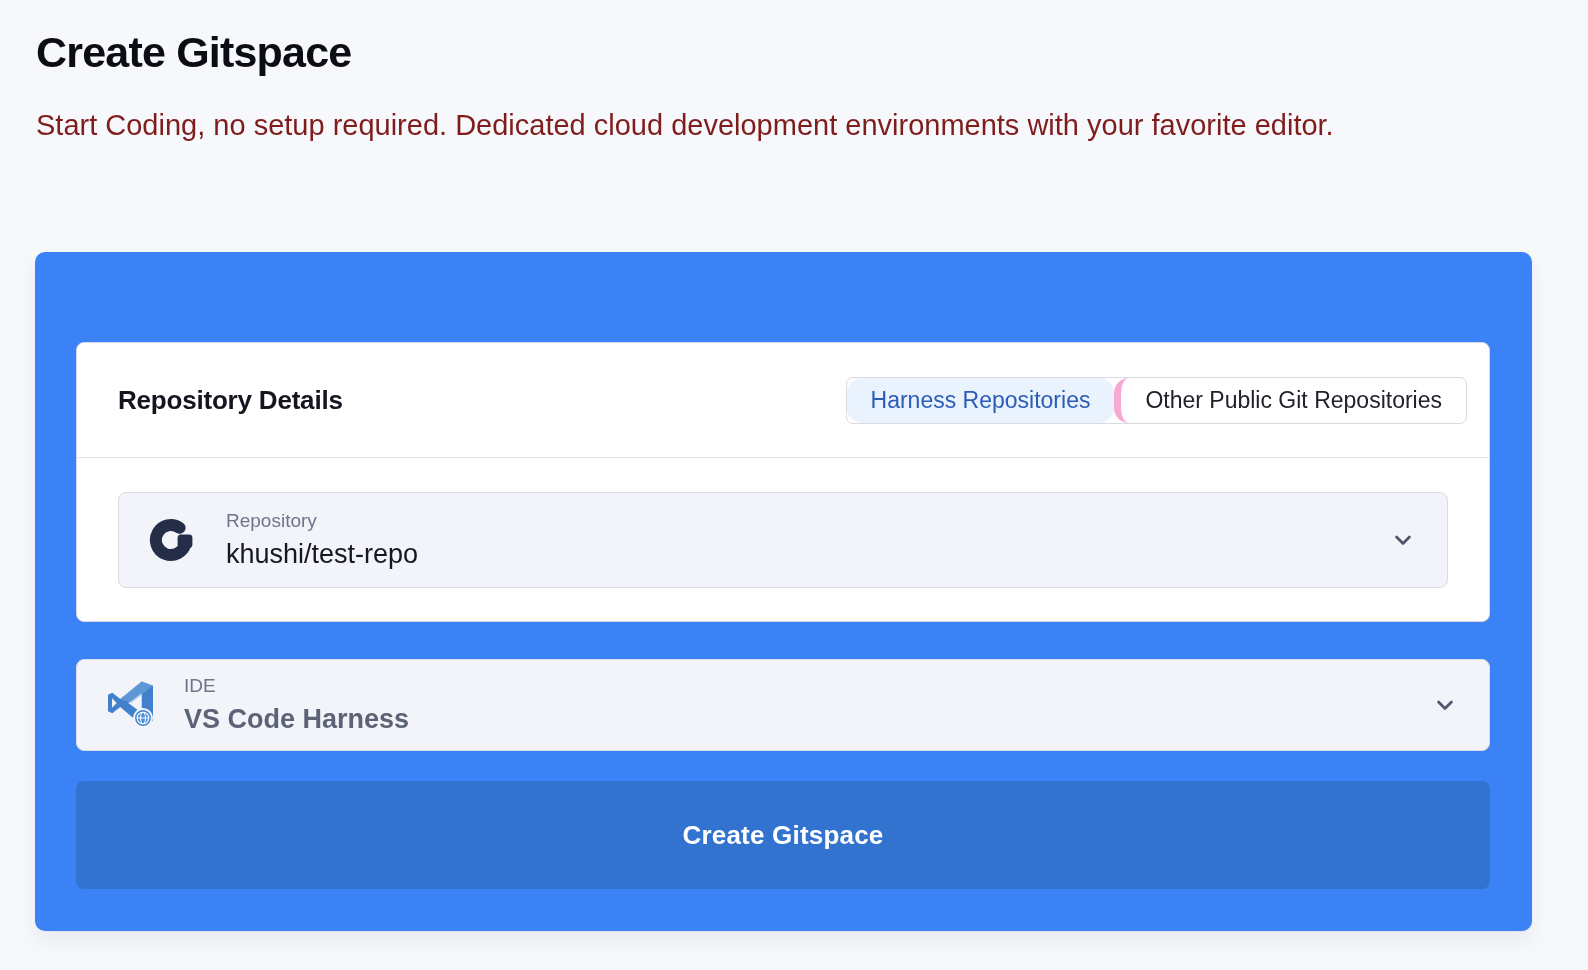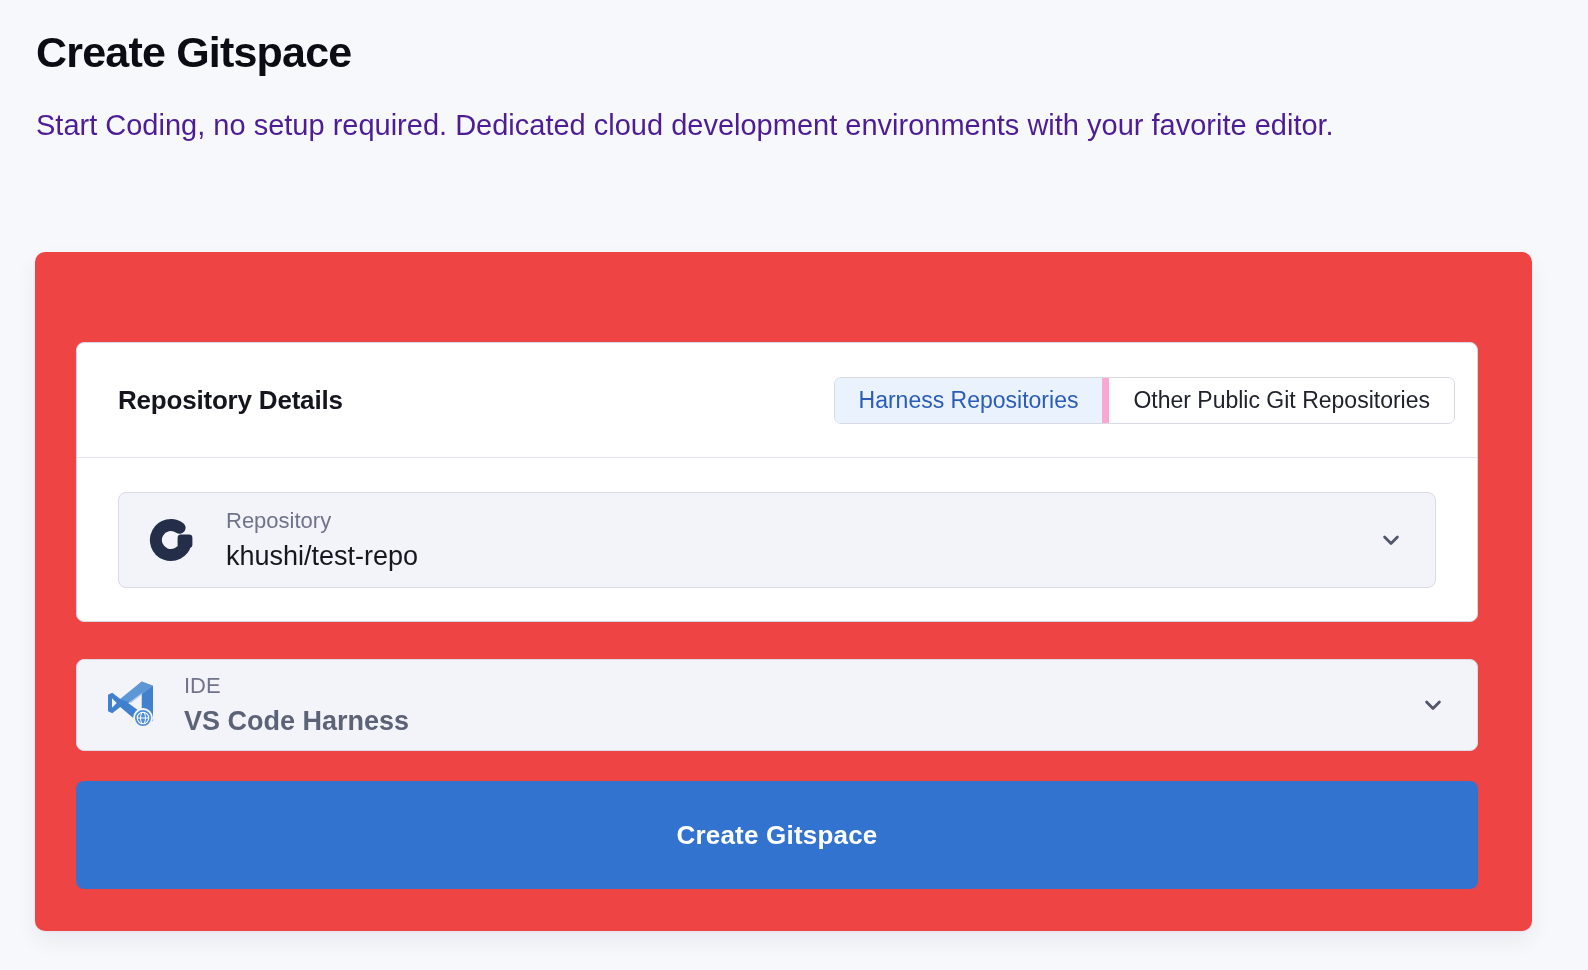--- a/index.html
+++ b/index.html
@@ -11,69 +11,69 @@
   }
   .page { position:relative; width:1588px; height:844px; }
 
   
   .page-header { padding:26px 36px 0 36px; }
   .page-title {
     font-size:43px; font-weight:700; letter-spacing:-0.8px; color:#0c0d14;
     line-height:1.25;
   }
   .page-subtitle {
-    margin-top:22px; font-size:29px; line-height:1.6; color:#4c1d95;
+    margin-top:22px; font-size:29px; line-height:1.6; color:#7f1d1d;
     max-width:1470px; font-weight:400;
   }
 
   
   .card {
     position:absolute; left:35px; top:252px; width:1497px; height:679px;
-    background:#ef4444; border-radius:10px;
+    background:#3b82f6; border-radius:10px;
     box-shadow:0 1px 2px rgba(20,20,40,.04), 0 10px 22px rgba(20,20,60,.06);
-    padding:90px 54px 0 41px;
+    padding:90px 42px 0 41px;
   }
 
   
   .repo-box {
     border:1px solid #d7d8e4; border-radius:8px; background:#fff;
   }
   .repo-box-header {
     height:114px; display:flex; align-items:center; padding:0 22px 0 41px;
     justify-content:space-between;
   }
   .section-title { font-size:26px; font-weight:700; color:#14151e; letter-spacing:-0.2px; }
 
   .tabs {
     display:flex; border:1px solid #d8d9e2; border-radius:7px; overflow:hidden;
     background:#fff;
   }
   .tab {
     height:45px; display:flex; align-items:center; padding:0 24px;
-    font-size:23px; cursor:pointer; white-space:nowrap; background:#fff; color:#20222c;
+    font-size:23px; cursor:pointer; white-space:nowrap; background:#fff; color:#20222c;border-radius:15px;
   }
   .tab.active { background:#e9f2fd; color:#2a5cb8; }
   .tab + .tab { border-left:7px solid #f9a8d4; }
 
   .repo-box-body {
     border-top:1px solid #e3e4ec; padding:34px 41px 33px 41px;
     display:flex; gap:29px;
   }
 
   
   .field {
     background:#f3f4f9; border:1px solid #dadbe7; border-radius:8px;
     height:96px; display:flex; align-items:center; padding:0 30px 0 29px;
     cursor:pointer;
   }
   .field-repo { flex:1.82; }
   .field-branch { flex:1; }
   .field-icon { width:50px; display:flex; align-items:center; justify-content:center; margin-right:28px; flex:none; }
   .field-text { display:flex; flex-direction:column; justify-content:center; }
-  .field-label { font-size:22px; color:#70748a; line-height:1.2; }
+  .field-label { font-size:19px; color:#70748a; line-height:1.2; }
   .field-value { font-size:27px; color:#16171f; margin-top:5px; line-height:1.2; }
   .field-value.bold-slate { font-weight:700; color:#5d6377; }
   .chevron { margin-left:auto; display:flex; align-items:center; flex:none; }
 
   .ide-field { margin-top:37px; height:92px; }
 
   
   .submit-btn {
     margin-top:30px; height:108px; width:100%;
     background:#3273d0; border:none; border-radius:8px;

